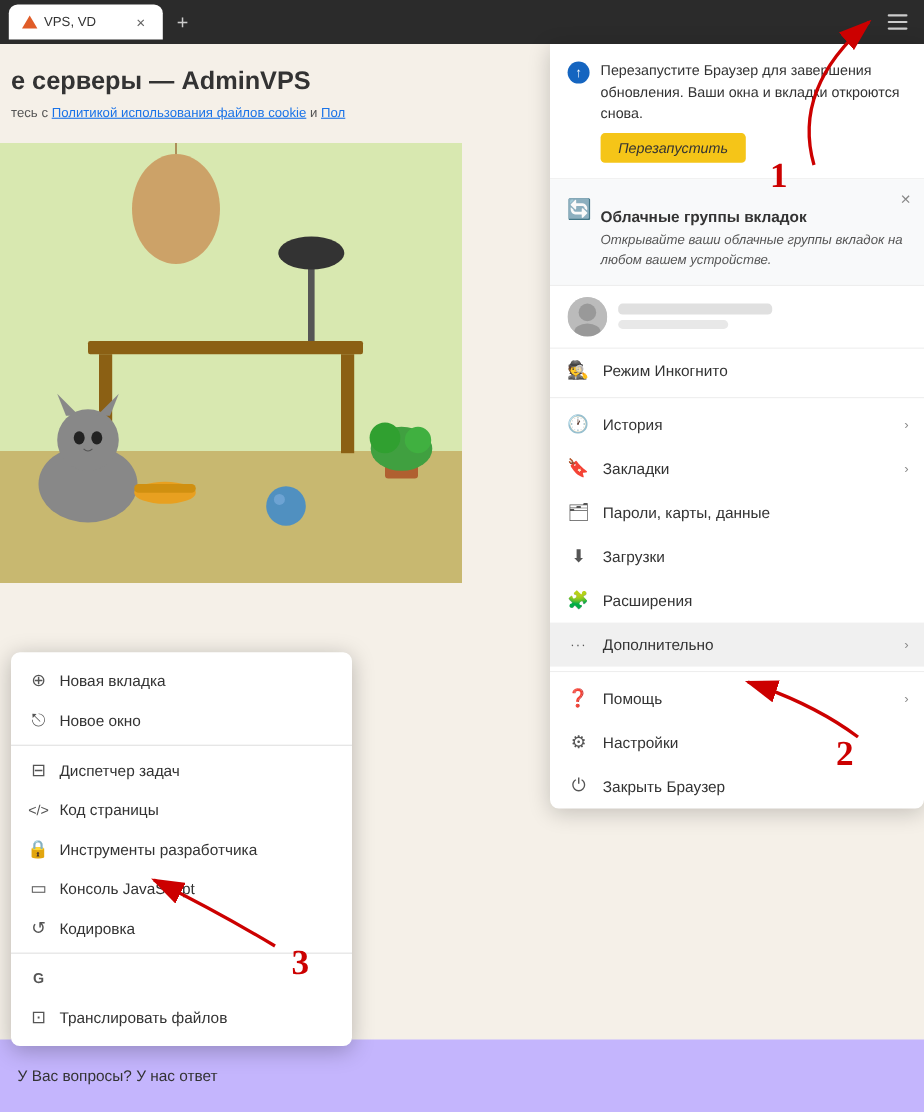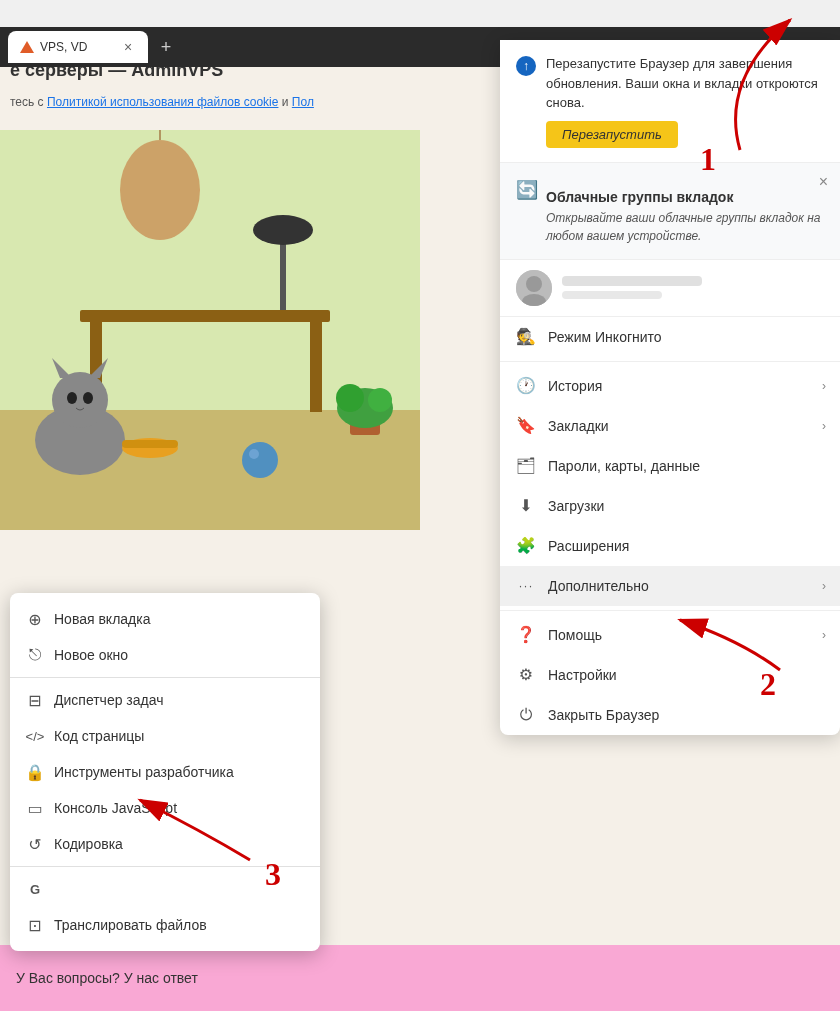--- a/index.html
+++ b/index.html
@@ -18,21 +18,20 @@
       top: 0;
       left: 0;
       right: 0;
       height: 40px;
       background: #2b2b2b;
       display: flex;
       align-items: center;
       padding: 0 8px;
       gap: 6px;
       z-index: 100;
-      margin-top: 27px;
     }
     .tab-bar {
       display: flex;
       align-items: center;
       gap: 4px;
       flex: 1;
     }
     .tab-active {
       background: #fff;
       border-radius: 8px 8px 0 0;
@@ -108,21 +107,21 @@
       bottom: 0;
       background: #f5f0e8;
       overflow: hidden;
     }
 
     
     .page-title-bar {
       position: absolute;
       top: 20px;
       left: 10px;
-      font-size: 18px;
+      font-size: 23px;
       font-weight: 600;
       color: #333;
       text-align: center;
     }
 
     
     .cookie-notice {
       position: absolute;
       top: 55px;
       left: 10px;
@@ -357,21 +356,21 @@
       margin: 4px 0;
     }
 
     
     .bottom-bar {
       position: absolute;
       bottom: 0;
       left: 0;
       right: 0;
       height: 66px;
-      background: #f9a8d4;
+      background: #c4b5fd;
       display: flex;
       align-items: center;
       padding: 0 16px;
     }
     .bottom-text {
       font-size: 14px;
       color: #333;
       font-weight: 500;
     }
   </style>

